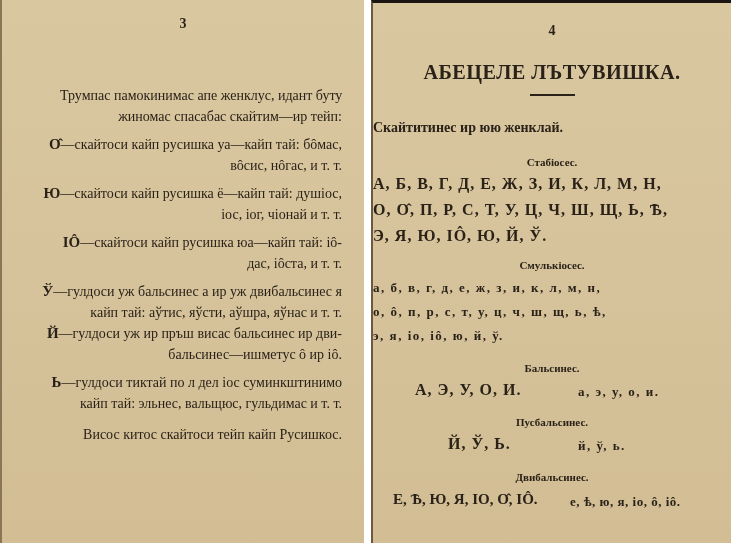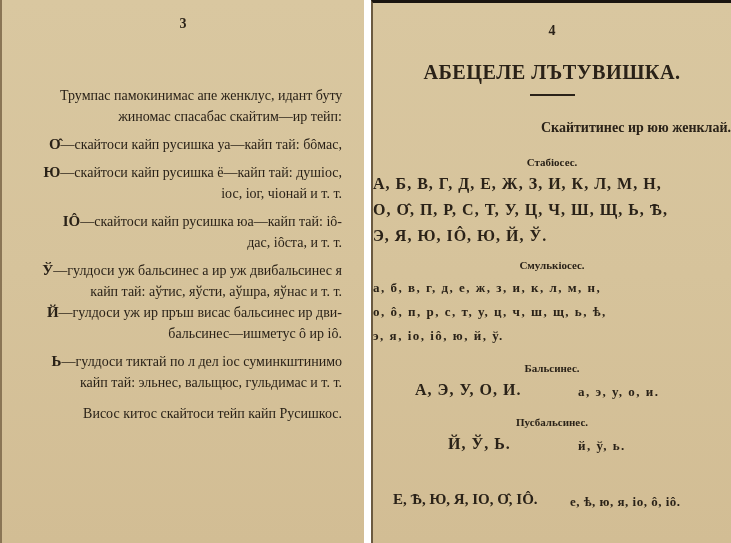--- a/index.html
+++ b/index.html
@@ -24,38 +24,39 @@
   .line { white-space:nowrap;text-align:right; }
   .indent-first { padding-left:18px; }
   .entry { margin-top:7px; }
   .entry .cont { padding-left:24px; }
   .tight { margin-top:0; }
   .last { padding-left:16px; margin-top:10px; }
   .lead { font-weight:bold; font-size:15px; }
 
   .right .title { position:absolute; top:56px; width:100%; text-align:center; font-weight:bold; font-size:22px; letter-spacing:0.5px; transform:scaleX(0.92); }
   .rule { position:absolute; top:91px; left:157px; width:45px; height:2px; background:#2a2218; }
-  .right .sub { position:absolute; top:117px; width:100%; text-align:right; font-size:14px; font-weight:bold; }
+  .right .sub { position:absolute; top:117px; width:100%; text-align:left; font-size:14px; font-weight:bold; }
   .hdr { position:absolute; width:100%; text-align:center; font-size:11px; font-weight:bold; }
   .row { position:absolute; width:100%; white-space:nowrap; font-weight:bold; }
   .big { font-size:16px; letter-spacing:1px; }
   .small { font-size:13px; letter-spacing:1.5px; }
   .pair { position:absolute; white-space:nowrap; font-weight:bold; }
 </style>
 </head>
 <body>
 
 <div class="page left">
   <div class="pnum">3</div>
   <div class="body">
     <div class="line indent-first">Трумпас памокинимас апе женклус, идант буту</div>
     <div class="line">жиномас спасабас скайтим—ир тейп:</div>
 
     <div class="entry">
       <div class="line"><span class="lead">О̂</span><span>—скайтоси кайп русишка уа—кайп тай: бôмас,</span></div>
+      <div class="line cont">вôсис, нôгас, и т. т.</div>
     </div>
     <div class="entry">
       <div class="line"><span class="lead">Ю</span><span>—скайтоси кайп русишка ё—кайп тай: душіос,</span></div>
       <div class="line cont">іос, іог, чіонай и т. т.</div>
     </div>
     <div class="entry">
       <div class="line"><span class="lead">ІÔ</span><span>—скайтоси кайп русишка юа—кайп тай: іô-</span></div>
       <div class="line cont">дас, іôста, и т. т.</div>
     </div>
     <div class="entry">
@@ -91,15 +92,16 @@
   <div class="row small" style="top:325px">э, я, іо, іô, ю, й, ў.</div>
 
   <div class="hdr" style="top:359px">Бальсинес.</div>
   <div class="pair big" style="top:378px; left:42px">А, Э, У, О, И.</div>
   <div class="pair small" style="top:381px; left:205px">а, э, у, о, и.</div>
 
   <div class="hdr" style="top:413px">Пусбальсинес.</div>
   <div class="pair big" style="top:432px; left:75px">Й, Ў, Ь.</div>
   <div class="pair small" style="top:435px; left:205px">й, ў, ь.</div>
 
+  <div class="hdr" style="top:468px">Двибальсинес.</div>
   <div class="pair big" style="top:488px; left:20px; font-size:15px; letter-spacing:0">Е, Ѣ, Ю, Я, ІО, О̂, ІÔ.</div>
   <div class="pair small" style="top:491px; left:197px; letter-spacing:0.5px">е, ѣ, ю, я, іо, ô, іô.</div>
 </div>
 
 </body></html>

